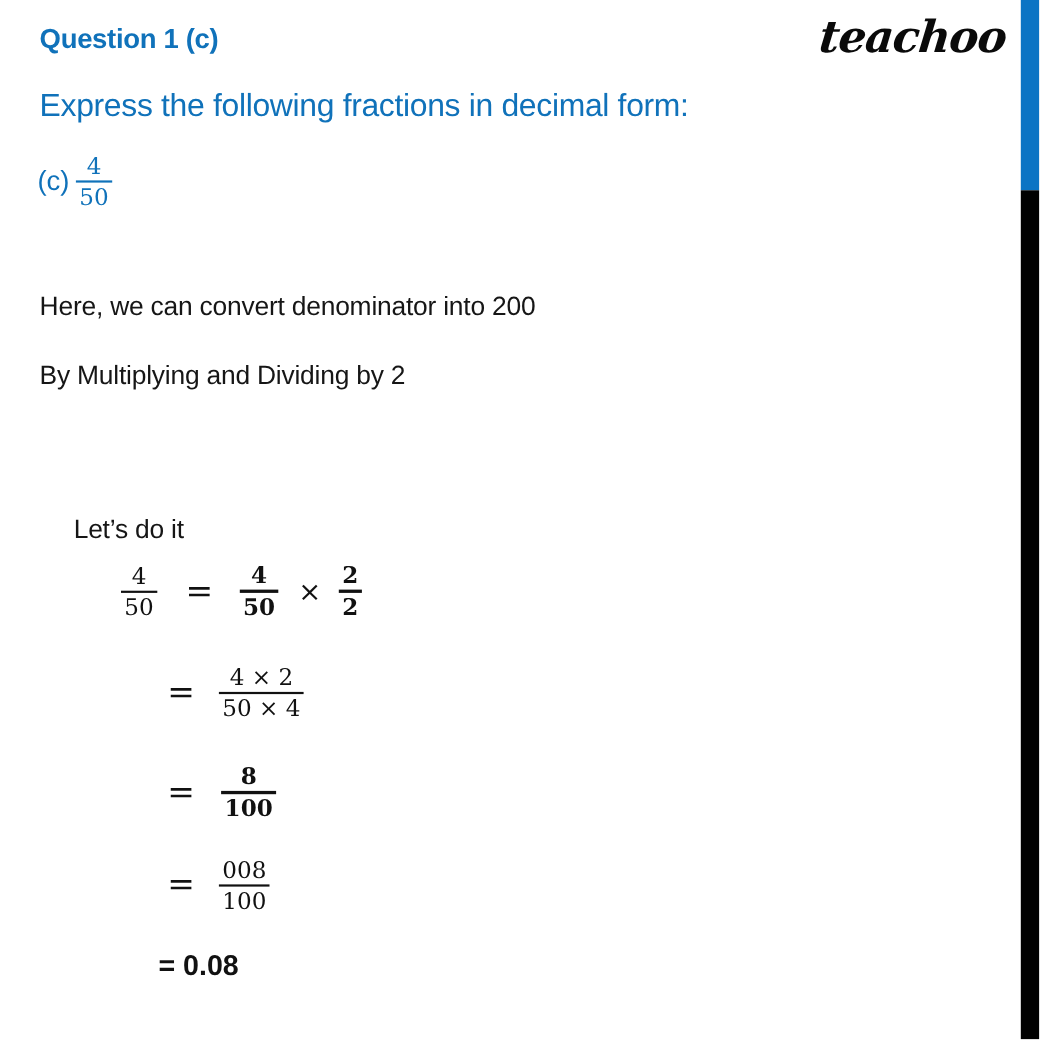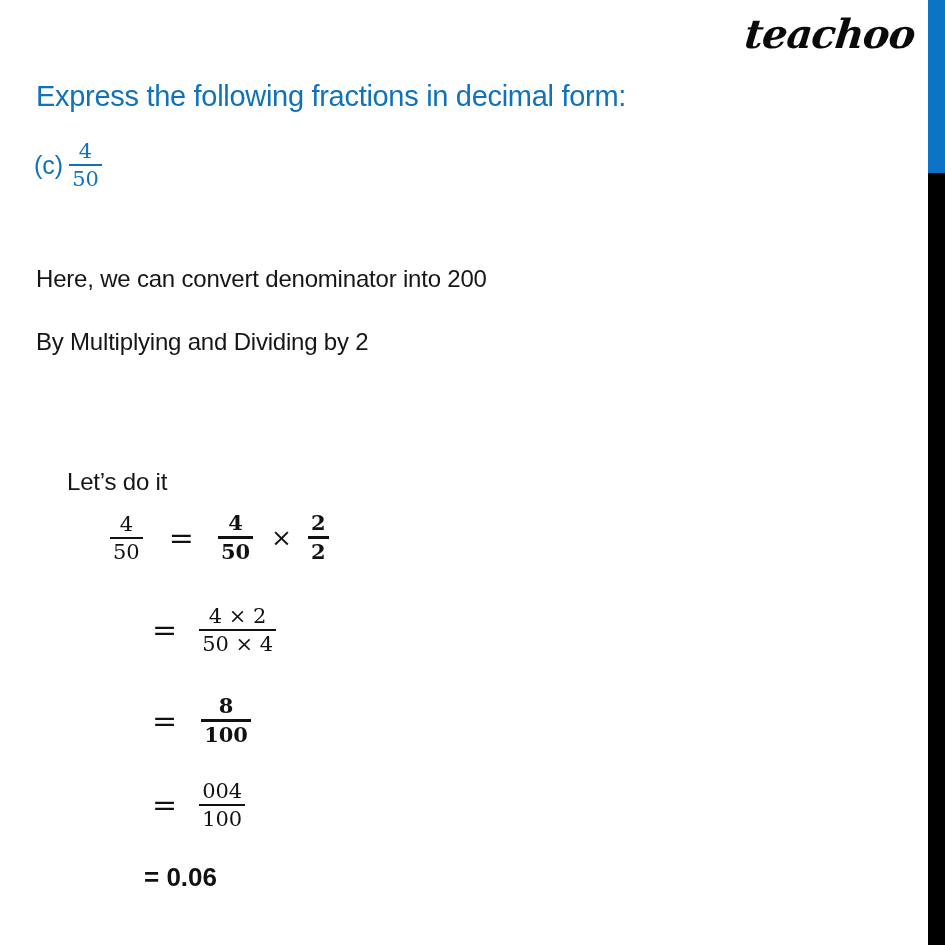--- a/index.html
+++ b/index.html
@@ -173,20 +173,21 @@
 </head>
 <body>
 
 <div id="page">
 
   <div class="edge-strip edge-blue"></div>
   <div class="edge-strip edge-black"></div>
 
   <div class="logo">teachoo</div>
 
+  <div class="q-title">Question 1 (c)</div>
   <div class="q-prompt">Express the following fractions in decimal form:</div>
 
   <div class="part-line">
     <span class="part-label">(c)</span>
     <span class="frac frac-sm blue">
       <span class="num">4</span>
       <span class="bar"></span>
       <span class="den">50</span>
     </span>
   </div>
@@ -236,21 +237,21 @@
       <span class="num">8</span>
       <span class="bar"></span>
       <span class="den">100</span>
     </span>
   </div>
 
   <div class="eqrow eq4">
     <span class="op op-eq">=</span>
     <span class="gap1"></span>
     <span class="frac frac-sm">
-      <span class="num">004</span>
+      <span class="num">008</span>
       <span class="bar"></span>
       <span class="den">100</span>
     </span>
   </div>
 
-  <div class="answer">= 0.06</div>
+  <div class="answer">= 0.08</div>
 
 </div>
 
 </body></html>

